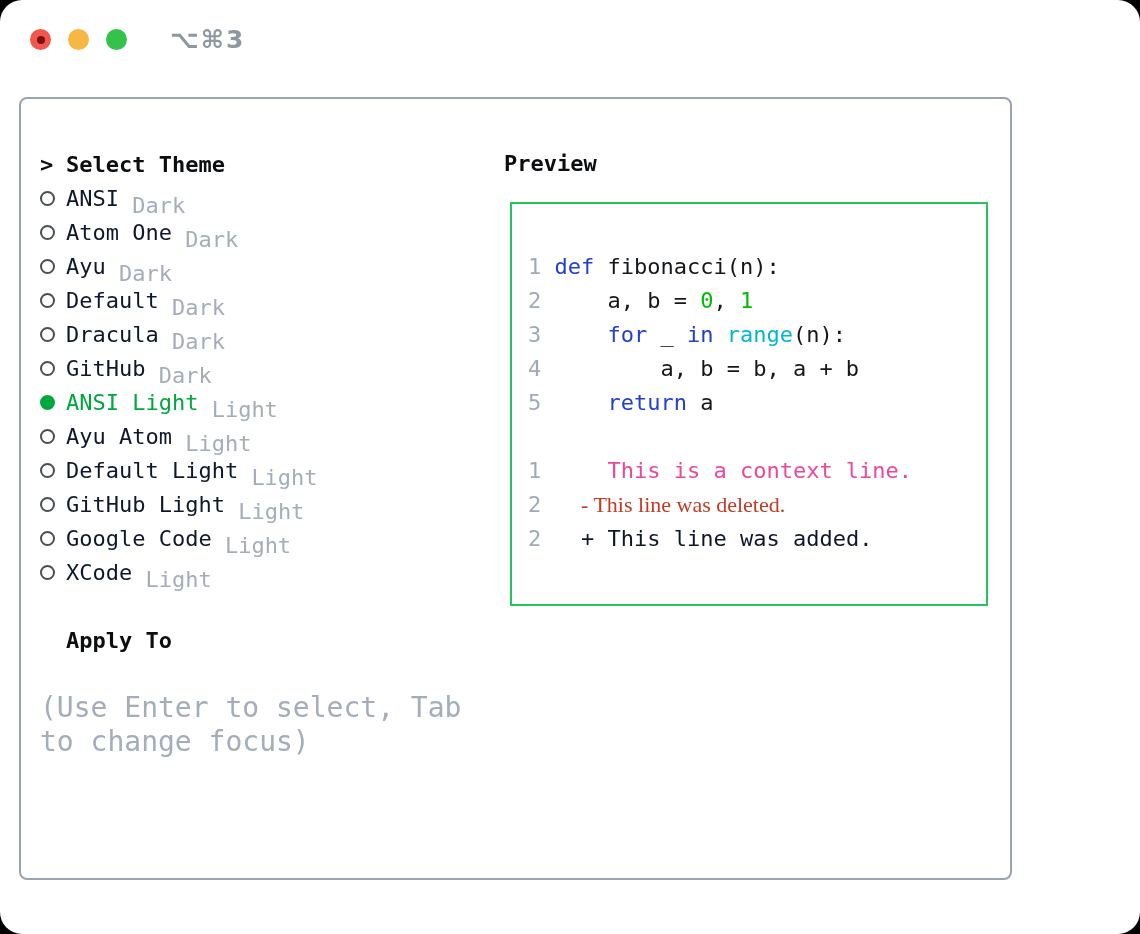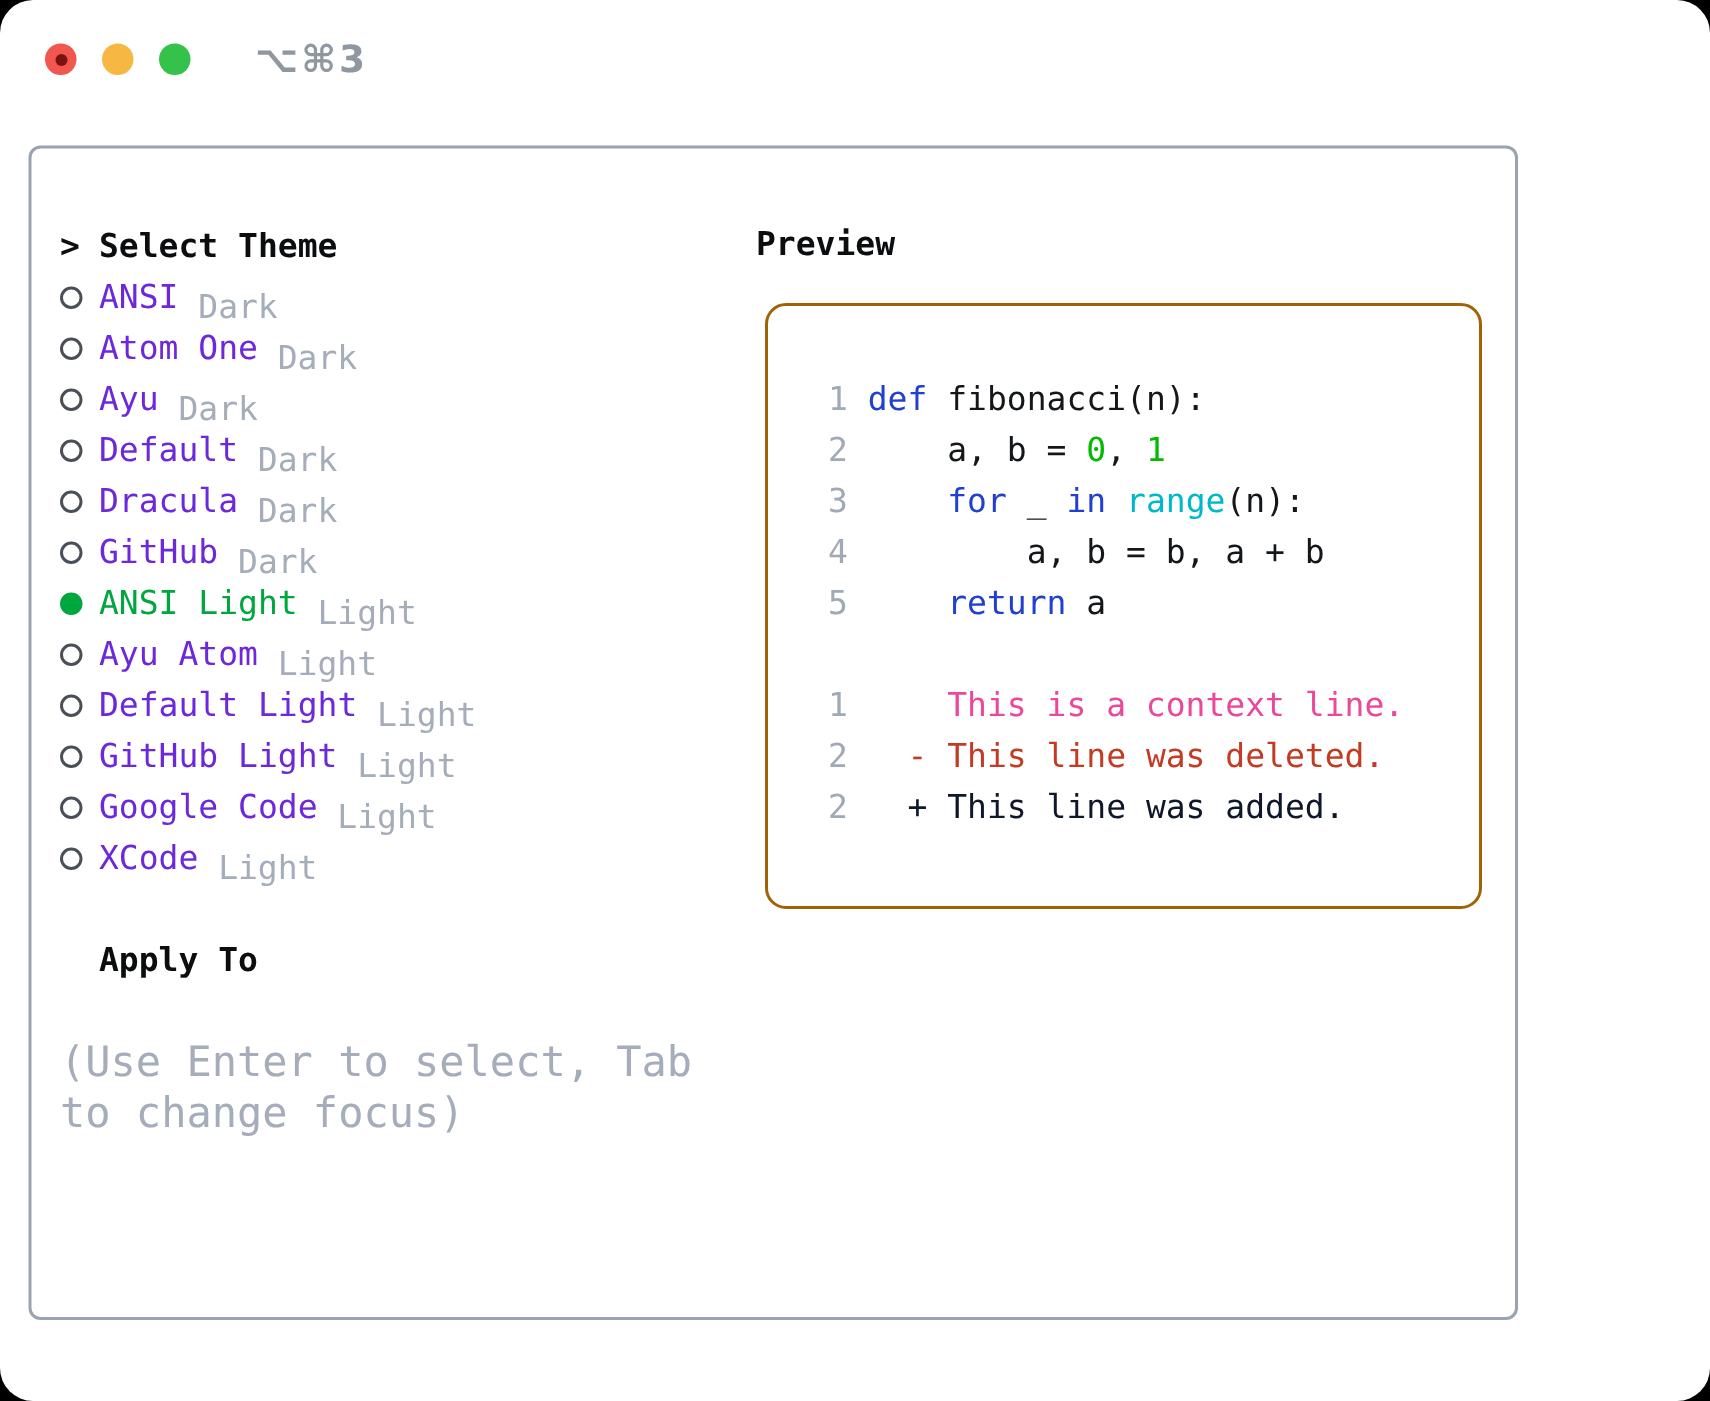--- a/index.html
+++ b/index.html
@@ -19,41 +19,41 @@
   .panel { position:absolute; left:19px; top:97px; width:993px; height:783px; box-sizing:border-box;
            border:2px solid #9aa3b1; border-radius:8px; background:#fff; }
 
   
   .left-col { position:absolute; left:19px; top:48px; width:445px; font-size:22px; }
   .row { height:34px; display:flex; align-items:center; white-space:pre; }
   .marker-box { width:26px; flex:0 0 26px; display:flex; align-items:center; }
   .prompt { font-weight:bold; color:#0b0d0f; }
   .hdr { font-weight:bold; color:#0b0d0f; }
   .circle { width:15px; height:15px; box-sizing:border-box; border:2px solid #4a4f57; border-radius:50%; }
-  .item .iname { color:#6d28d9; }
+  .item .iname { color:#0f172a; }
   .item .ivariant { color:#a4adb9; margin-left:0.6em;margin-top:14px; }
   .item.selected .iname { color:#00a73e; }
   .item.selected .circle { background:#00a73e; border-color:#00a73e; }
   .spacer { height:34px; }
   .help { margin-top:0; width:430px; color:#a4adb9; line-height:34px; font-size:28px; }
 
   
   .preview-label { position:absolute; left:483px; top:48px; height:34px; line-height:34px;
                    font-size:22px; font-weight:bold; color:#0b0d0f; }
   .preview-box { position:absolute; left:489px; top:103px; width:478px; height:404px; box-sizing:border-box;
-                 border:2px solid #a16207; border-radius:14px; background:#fff;padding-left:24px; }
+                 border:2px solid #22c55e; border-radius:0; background:#fff; }
   #code { padding:46px 0 0 16px; }
   .pl { white-space:pre; height:34px; line-height:34px; font-size:22px; }
   .gut { display:inline-block; width:1ch; color:#a0a9b6; }
   .tok.fg  { color:#14171a; }
   .tok.kw  { color:#2140cf; }
   .tok.fn  { color:#00b8cc; }
   .tok.num { color:#00bb00; }
   .tok.ctx { color:#ec4899;margin-top:16px; }
-  .tok.del { color:#c23b22; }
+  .tok.del { color:#c23b22;font-family:Liberation Serif, serif; }
   .tok.add { color:#0f172a; }
 </style>
 </head>
 <body>
 
 <div class="window">
 
   <div class="titlebar">
     <span class="light red">
         <span class="dot"></span>

